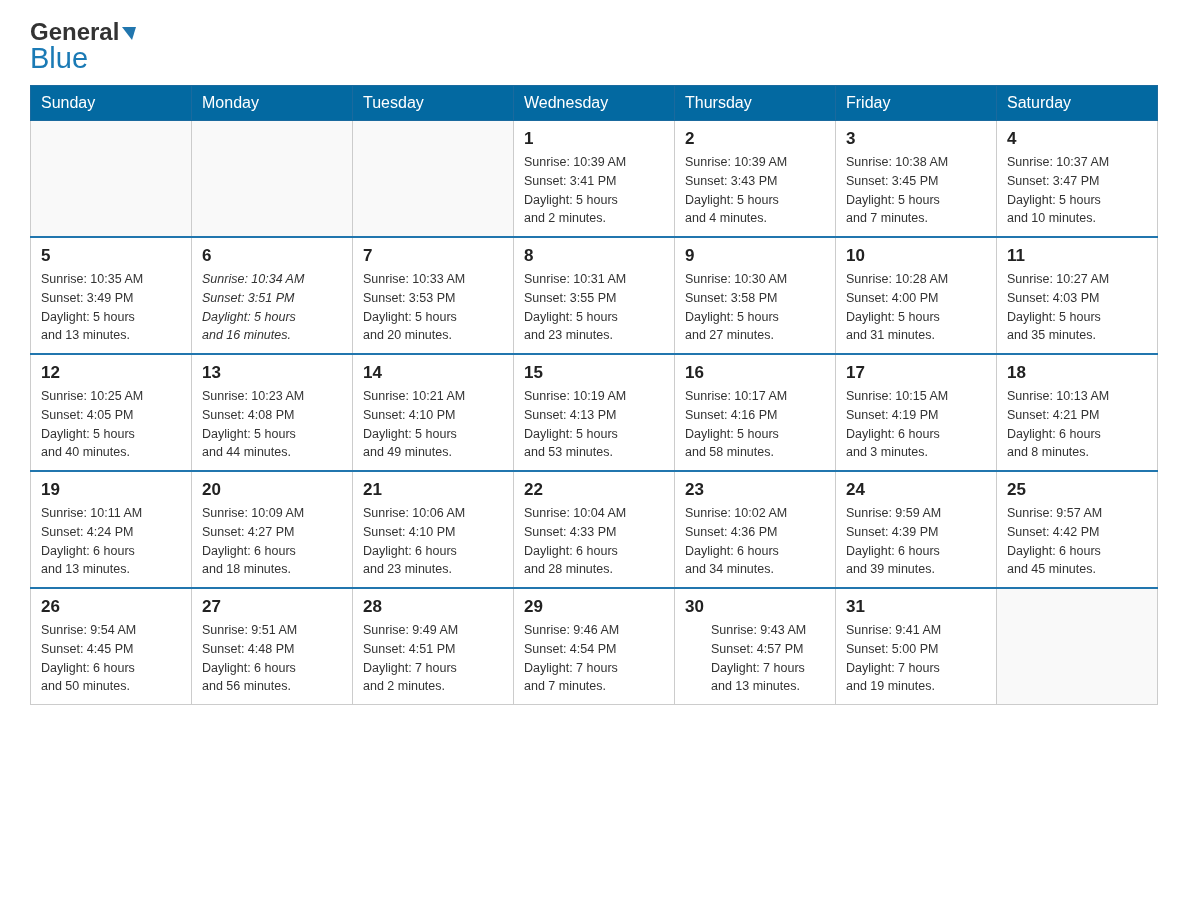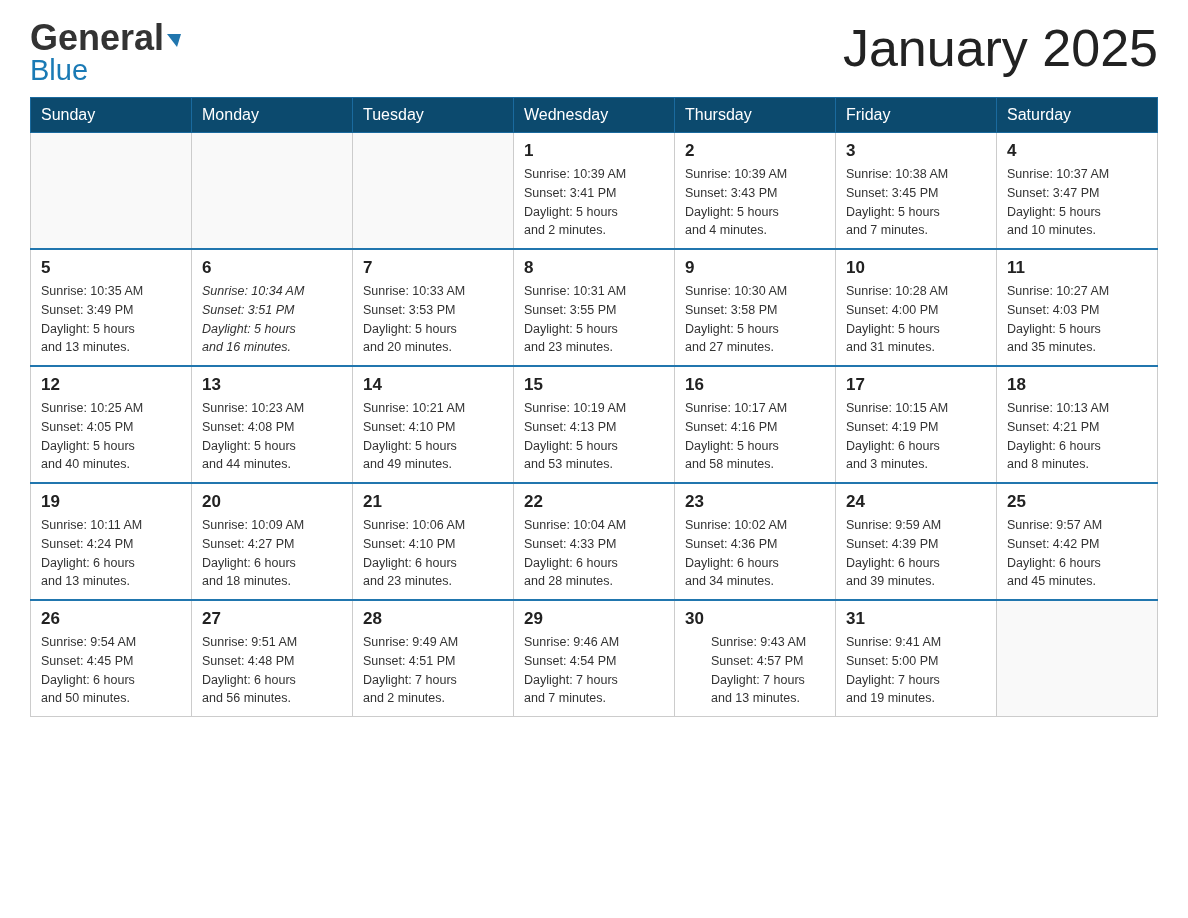--- a/index.html
+++ b/index.html
@@ -15,21 +15,21 @@
       justify-content: space-between;
       align-items: flex-start;
       margin-bottom: 10px;
     }
     .logo {
       display: flex;
       flex-direction: column;
       align-items: flex-start;
     }
     .logo-text {
-      font-size: 36px;
+      font-size: 24px;
       font-weight: bold;
       color: #333;
       line-height: 1;
     }
     .logo-line2 {
       font-size: 29px;
       font-weight: normal;
       color: #1a7ab5;
       margin-top: -2px;
     }
@@ -46,21 +46,21 @@
       font-size: 22px;
       color: #444;
       margin-top: 2px;
     }
     .calendar {
       width: 100%;
       border-collapse: collapse;
       margin-top: 10px;
     }
     .calendar th {
-      background: #0c4a6e;
+      background: #0369a1;
       color: #fff;
       font-size: 16px;
       font-weight: normal;
       padding: 8px 10px;
       text-align: left;
       border: 1px solid #1a6a9e;
     }
     .calendar td {
       vertical-align: top;
       padding: 8px 10px;
@@ -93,21 +93,20 @@
 <body>
 
 <div class="header">
   <div class="logo">
     <div class="logo-text">
       General<span style="display:inline-block;width:0;height:0;border-left:10px solid transparent;border-right:4px solid transparent;border-top:13px solid #2176ae;margin-left:3px;vertical-align:middle;"></span>
     </div>
     <div class="logo-line2">Blue</div>
   </div>
   <div class="title-section">
-    <div class="month-title">January 2025</div>
   </div>
 </div>
 
 <table class="calendar">
   <thead>
     <tr>
     <th>Sunday</th>
         <th>Monday</th>
         <th>Tuesday</th>
         <th>Wednesday</th>

